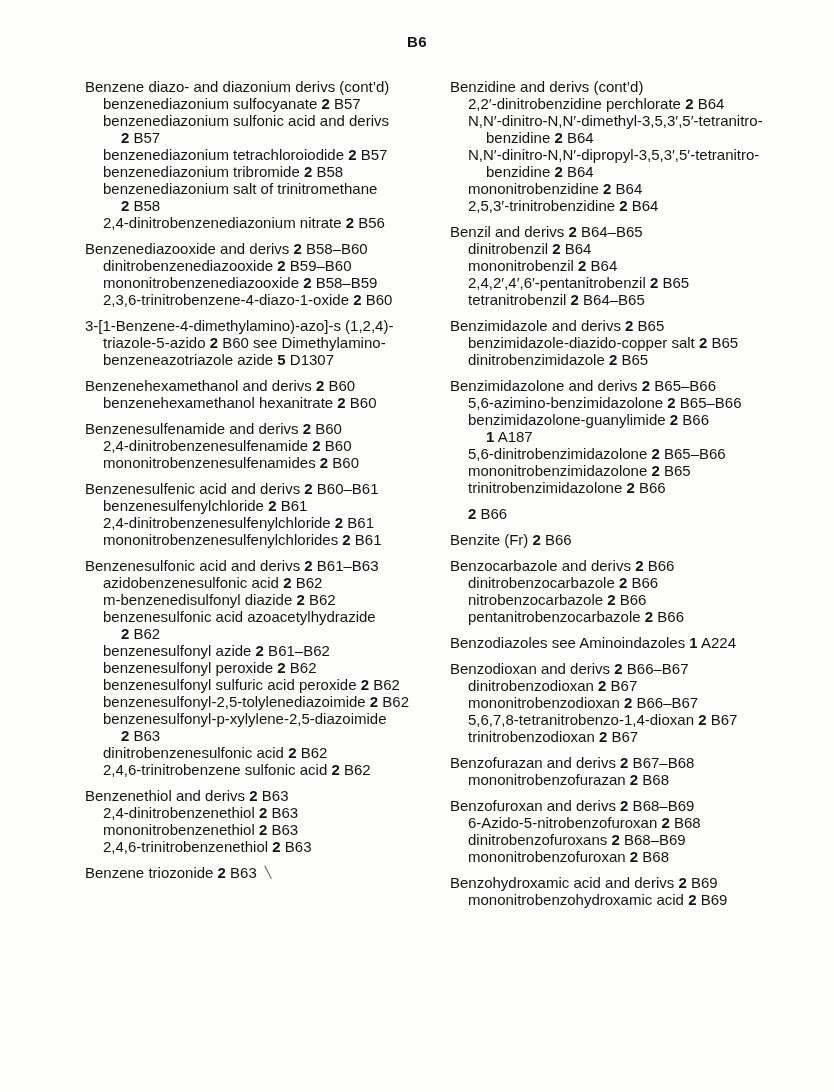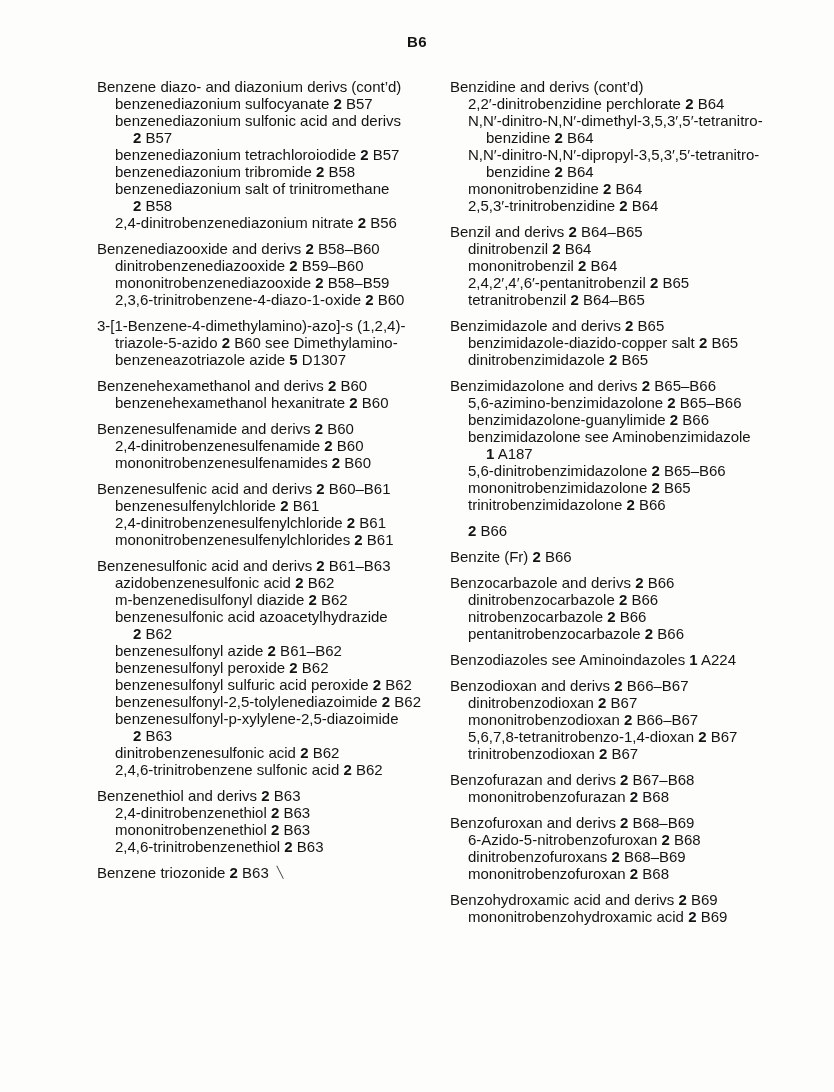--- a/index.html
+++ b/index.html
@@ -18,21 +18,21 @@
     text-align:center;
     font-weight:bold;
     font-size:15px;
     letter-spacing:0.5px;
   }
   .col {
     position:absolute;
     top:78px;
     width:356px;
   }
-  .col-left  { left:97px; }
+  .col-left  { left:85px; }
   .col-right { left:450px; }
   .section { margin-bottom:9px; }
   .line {
     font-size:15px;
     line-height:17px;
     white-space:nowrap;
   }
   .line.i1 { padding-left:18px; }
   .line.i2 { padding-left:36px; }
   .line b { font-weight:bold; }
@@ -133,21 +133,20 @@
       </div>
       <div class="section">
         <div class="line i0">Benzimidazole and derivs <b>2</b> B65</div>
         <div class="line i1">benzimidazole-diazido-copper salt <b>2</b> B65</div>
         <div class="line i1">dinitrobenzimidazole <b>2</b> B65</div>
       </div>
       <div class="section">
         <div class="line i0">Benzimidazolone and derivs <b>2</b> B65–B66</div>
         <div class="line i1">5,6-azimino-benzimidazolone <b>2</b> B65–B66</div>
         <div class="line i1">benzimidazolone-guanylimide <b>2</b> B66</div>
-        <div class="line i1">benzimidazolone see Aminobenzimidazole</div>
         <div class="line i2"><b>1</b> A187</div>
         <div class="line i1">5,6-dinitrobenzimidazolone <b>2</b> B65–B66</div>
         <div class="line i1">mononitrobenzimidazolone <b>2</b> B65</div>
         <div class="line i1">trinitrobenzimidazolone <b>2</b> B66</div>
       </div>
       <div class="section">
         <div class="line i1"><b>2</b> B66</div>
       </div>
       <div class="section">
         <div class="line i0">Benzite (Fr) <b>2</b> B66</div>

